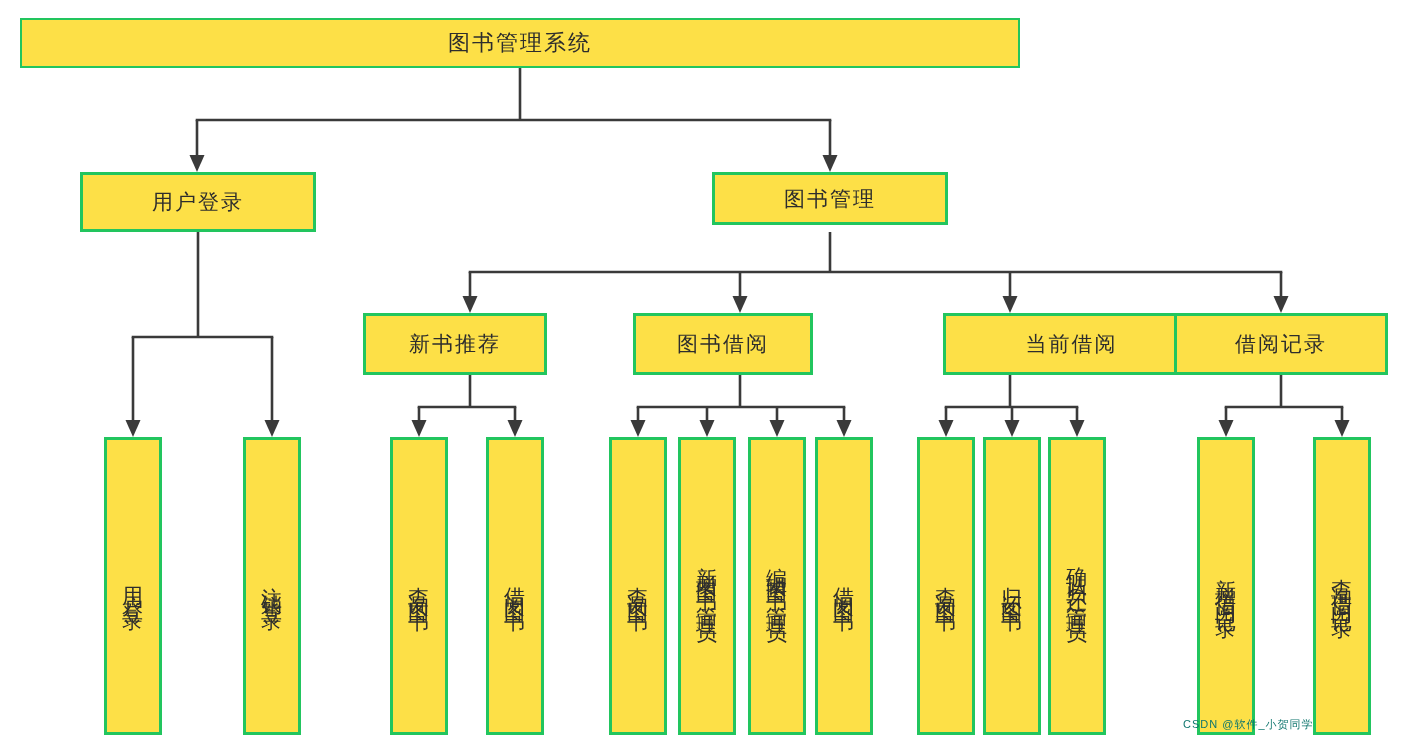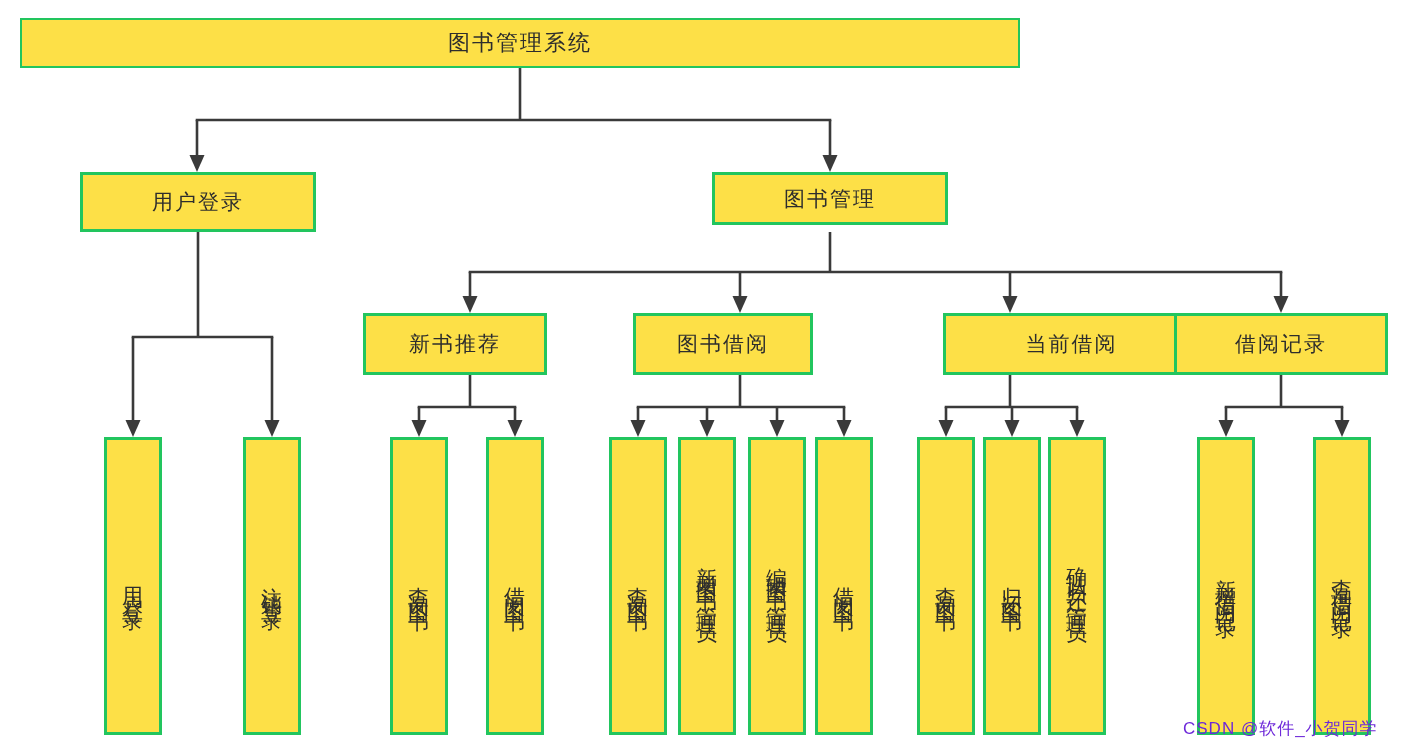--- a/index.html
+++ b/index.html
@@ -24,22 +24,22 @@
   .box.leaf{
     font-size:21px;
     writing-mode:vertical-rl;
     text-orientation:mixed;
     letter-spacing:8px;
     line-height:1;
   }
   .watermark{
     position:absolute;
     left:1183px;top:717px;
-    font-size:17px;
-    color:#6d28d9;
+    font-size:11px;
+    color:#0f766e;
     letter-spacing:1px;
     white-space:nowrap;
   }
 </style>
 </head>
 <body>
 
 <div class="canvas">
 
   <svg class="connectors" id="connectors" viewBox="0 0 1405 747" xmlns="http://www.w3.org/2000/svg">

